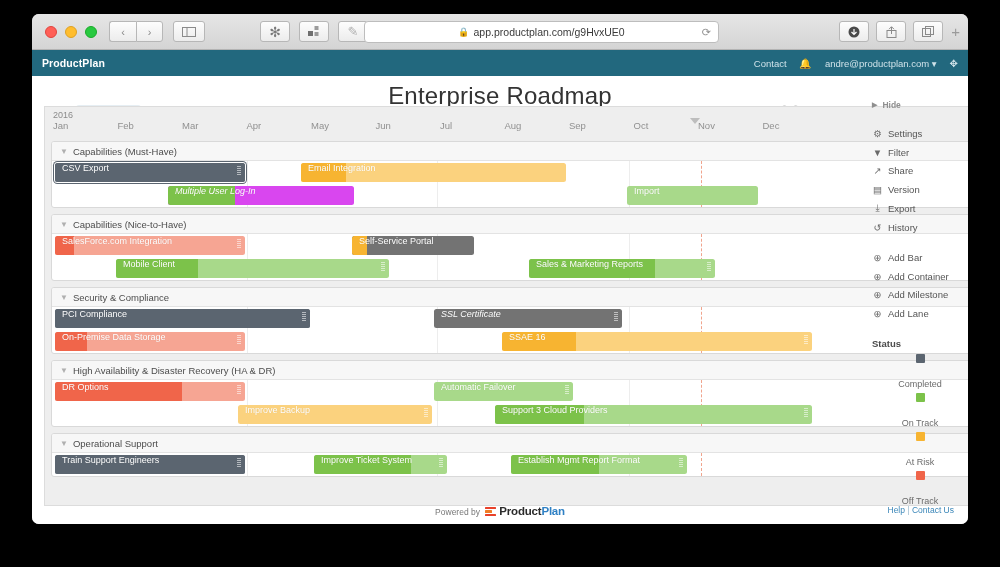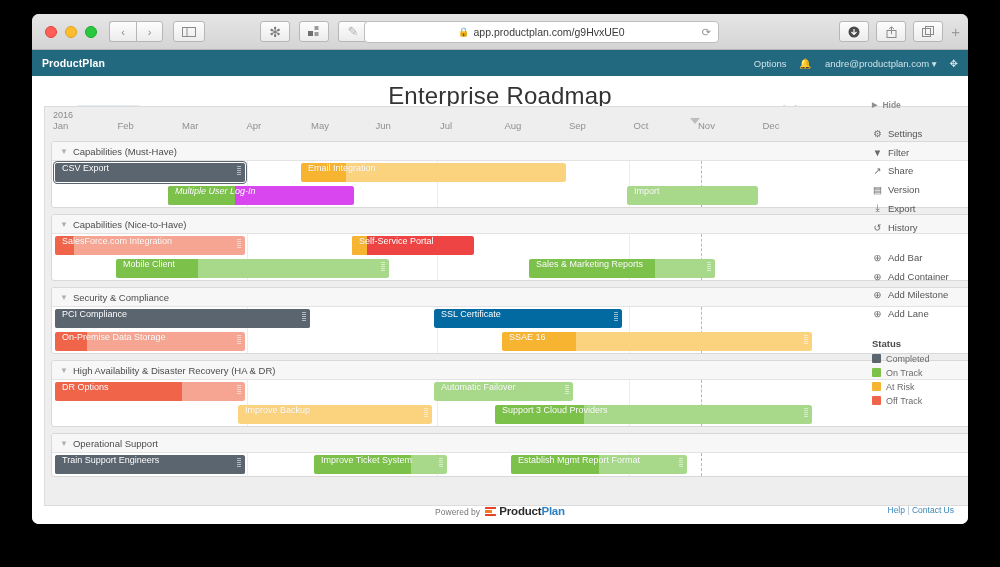--- a/index.html
+++ b/index.html
@@ -151,21 +151,21 @@
   .sidebar {
     position: absolute; left: 840px; top: 50px;
     width: 96px;
     font-size: 9.5px; color: #5c5c5c;
   }
   .hide-row { display: flex; align-items: center; gap: 5px; color: #8f8f8f; font-size: 8.5px; font-weight: bold; margin-bottom: 18px; }
   .side-item { display: flex; align-items: center; gap: 5px; margin-bottom: 7.5px; color: #555; }
   .side-item .si { width: 11px; text-align: center; font-size: 9.5px; color: #6a6a6a; }
   .side-gap { height: 12px; }
   .status-title { font-weight: bold; color: #4a4a4a; font-size: 9.5px; margin-bottom: 5px; }
-  .legend { display: flex; gap: 5px; margin-bottom: 4px; color: #6b6b6b; font-size: 9px; }
+  .legend { display: flex; align-items: center; gap: 16px; margin-bottom: 4px; color: #6b6b6b; font-size: 9px; flex-direction: column; }
   .sw { width: 9px; height: 9px; border-radius: 1px; }
 
   
   .footer { position: absolute; left: 0; right: 0; bottom: 0; height: 22px; }
   .powered {
     position: absolute; left: 0; right: 0; text-align: center; top: 3px;
     font-size: 8.5px; color: #777;
   }
   .pp-logo { display: inline-flex; align-items: center; gap: 3px; vertical-align: -2px; margin-left: 3px; }
   .pp-mark { display: inline-block; width: 11px; height: 11px; position: relative; }
@@ -244,21 +244,21 @@
         </div>
         <span class="plus">+</span>
       </div>
     </div>
 
     <div class="app">
 
       <div class="appbar">
         <span class="brand">ProductPlan</span>
         <div class="appbar-right">
-          <span>Options</span>
+          <span>Contact</span>
           <span class="ic">🔔</span>
           <span>andre@productplan.com ▾</span>
           <span class="ic">✥</span>
         </div>
       </div>
 
       <div class="title-row">
         <div class="page-title">Enterprise Roadmap</div>
         <div class="zoomctl">
           <span>⊖</span>
@@ -341,21 +341,21 @@
                 <div class="grid-line" style="left: 195px;"></div>
                 <div class="grid-line" style="left: 385px;"></div>
                 <div class="grid-line" style="left: 577px;"></div>
                 <div class="today-line" style="left: 649px;"></div>
                 <div class="row">
                   <div class="bar" style="left: 3px; width: 190px; background: rgb(246, 165, 147);">
                     <span class="fill" style="width:19px;background:#f0654a"></span>
                     <span class="lbl">SalesForce.com Integration</span>
                     <span class="handle"></span>
                   </div>
-                  <div class="bar" style="left: 300px; width: 122px; background: #ef4444;">
+                  <div class="bar" style="left: 300px; width: 122px; background: #737373;">
                     <span class="fill" style="width:14.64px;background:#f7b431"></span>
                     <span class="lbl">Self-Service Portal</span>
                   </div>
                 </div>
                 <div class="row">
                   <div class="bar" style="left: 64px; width: 273px; background: rgb(168, 217, 138);">
                     <span class="fill" style="width:81.9px;background:#7cc24a"></span>
                     <span class="lbl">Mobile Client</span>
                     <span class="handle"></span>
                   </div>
@@ -376,21 +376,21 @@
                 <div class="grid-line" style="left: 195px;"></div>
                 <div class="grid-line" style="left: 385px;"></div>
                 <div class="grid-line" style="left: 577px;"></div>
                 <div class="today-line" style="left: 649px;"></div>
                 <div class="row">
                   <div class="bar" style="left: 3px; width: 255px; background: rgb(111, 122, 133);">
                     <span class="fill" style="width:255px;background:#5b6570"></span>
                     <span class="lbl">PCI Compliance</span>
                     <span class="handle"></span>
                   </div>
-                  <div class="bar" style="left: 382px; width: 188px; background: #0369a1;">
+                  <div class="bar" style="left: 382px; width: 188px; background: #737373; font-style: italic;">
                     <span class="lbl">SSL Certificate</span>
                     <span class="handle"></span>
                   </div>
                 </div>
                 <div class="row">
                   <div class="bar" style="left: 3px; width: 190px; background: rgb(246, 165, 147);">
                     <span class="fill" style="width:32.3px;background:#f0654a"></span>
                     <span class="lbl">On-Premise Data Storage</span>
                     <span class="handle"></span>
                   </div>

